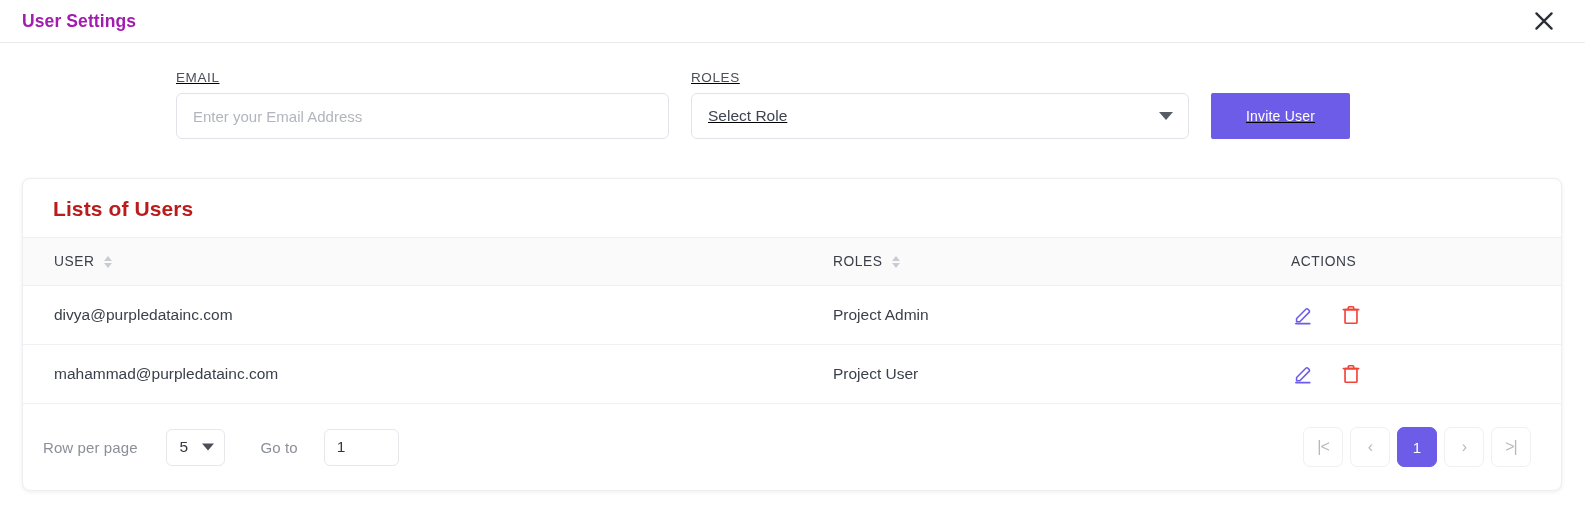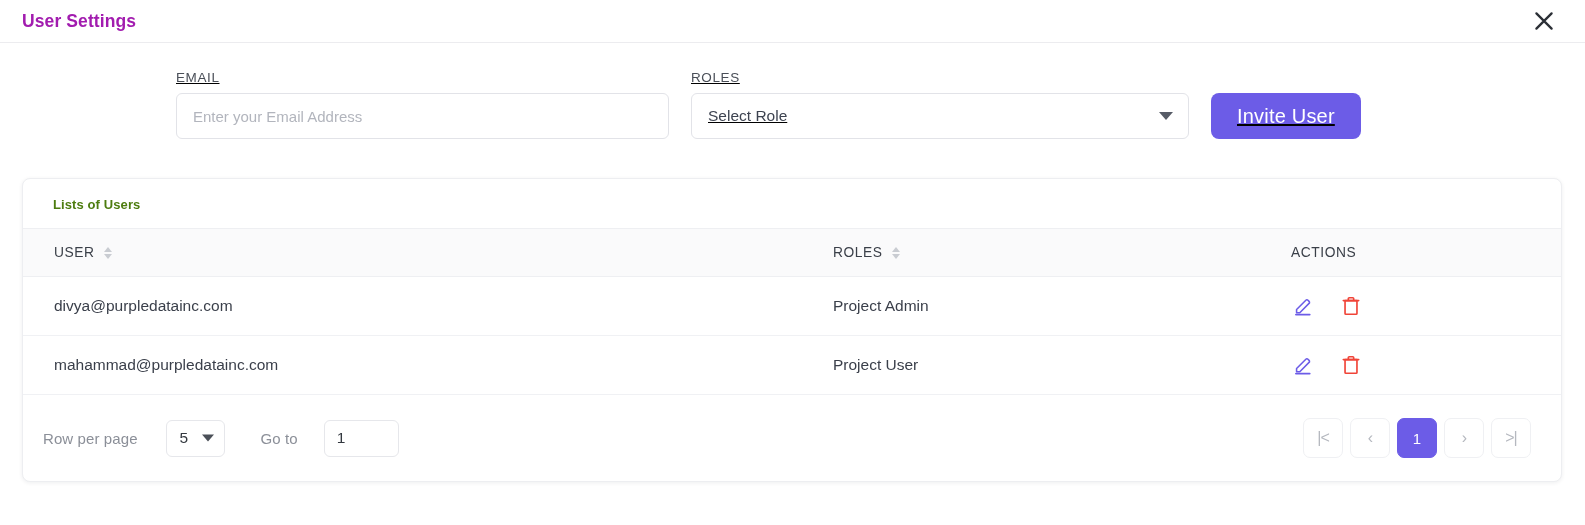--- a/index.html
+++ b/index.html
@@ -111,44 +111,44 @@
     border-top: 8px solid #565b66;
     pointer-events: none;
   }
 
   .invite-btn {
     height: 46px;
     min-width: 139px;
     background: #6c5ce7;
     color: #ffffff;
     border: none;
-    border-radius: 8px;
-    font-size: 20px;
+    border-radius: 2px;
+    font-size: 14px;
     font-family: "Liberation Sans", sans-serif;
     cursor: pointer;
     letter-spacing: .2px;
     padding: 0 26px;
   }
 
   
   .users-card {
     position: absolute;
     left: 22px;
     top: 178px;
     width: 1540px;
     background: #ffffff;
     border: 1px solid #edeef1;
     border-radius: 8px;
     box-shadow: 0 1px 4px rgba(20,24,40,.07);
     overflow: hidden;
   }
   .card-title {
-    font-size: 13px;
+    font-size: 21px;
     font-weight: bold;
-    color: #4d7c0f;
+    color: #b91c1c;
     padding: 18px 0 16px 30px;
     letter-spacing: .1px;
   }
 
   table.users-table {
     width: 100%;
     border-collapse: collapse;
   }
   table.users-table thead tr {
     background: #fafafb;

